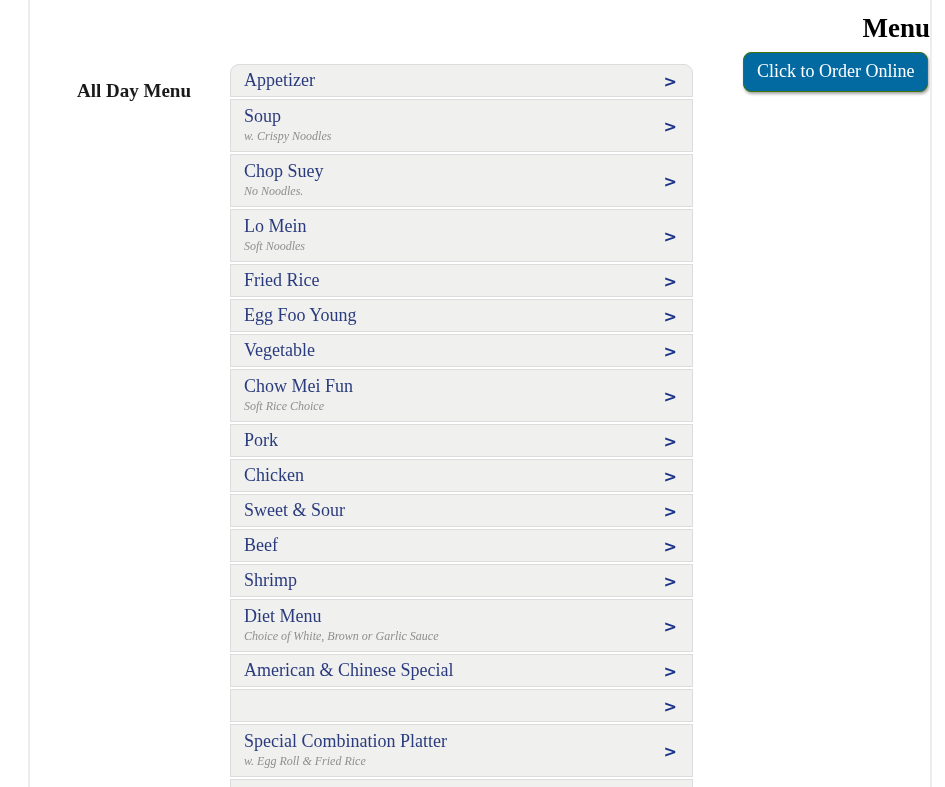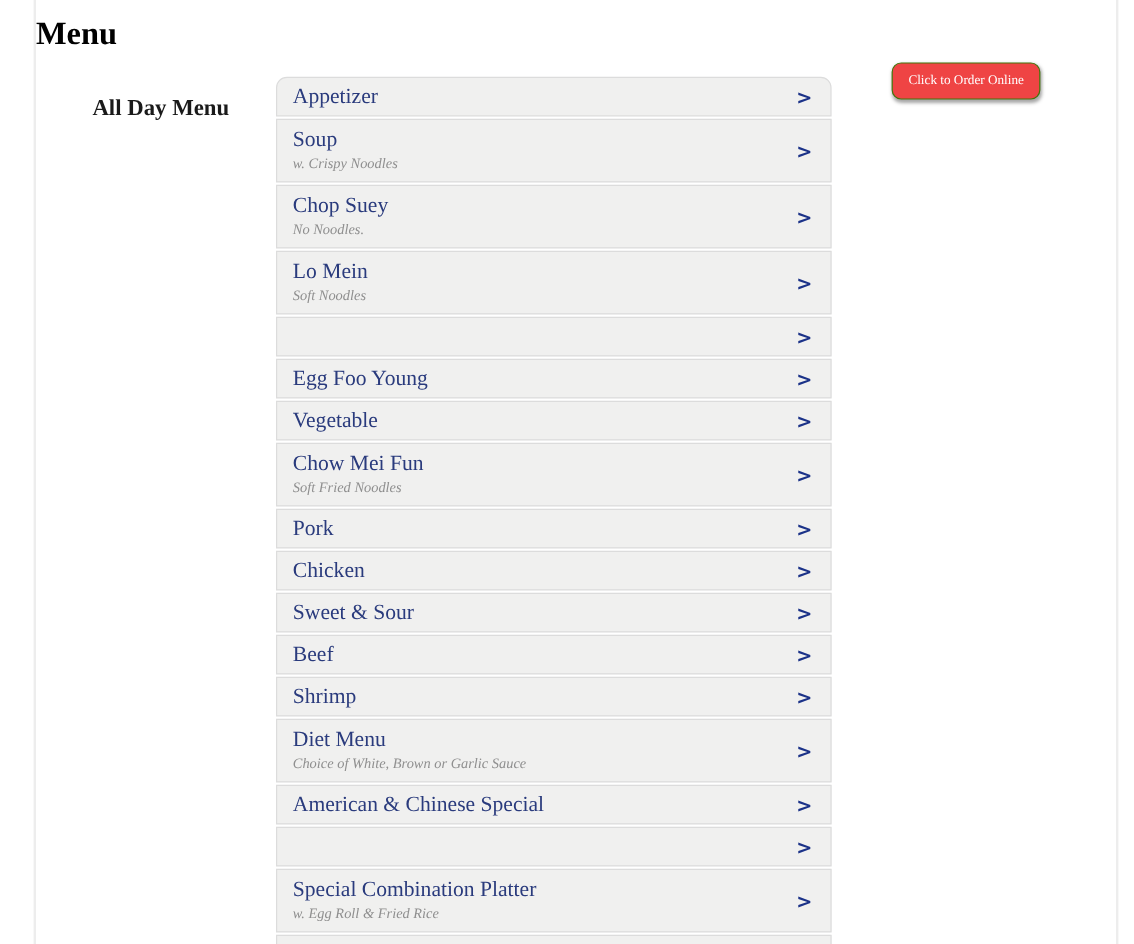--- a/index.html
+++ b/index.html
@@ -9,21 +9,21 @@
     font-family:"Liberation Serif","DejaVu Serif",serif;
   }
   .frame {
     position:absolute; left:28px; top:0; width:904px; height:787px;
     box-sizing:border-box;
     border-left:2px solid #ededed; border-right:2px solid #ededed;
     background:#ffffff; overflow:hidden;
   }
   .page-title {
     position:absolute; top:13px; left:0; right:0; margin:0;
-    text-align:left; font-size:27px; font-weight:700; color:#000;
+    text-align:right; font-size:27px; font-weight:700; color:#000;
   }
   .section-title {
     position:absolute; left:31px; top:64px; margin:16px;
     font-size:19px; font-weight:700; color:#1a1a1a;
   }
   .list {
     position:absolute; left:200px; top:64px; width:463px;
   }
   .row {
     box-sizing:border-box; position:relative;
@@ -44,22 +44,22 @@
     margin-top:4px; white-space:nowrap;
   }
   .chev {
     position:absolute; right:15px; top:50%; transform:translateY(-50%);
     font-family:"DejaVu Sans","Liberation Sans",sans-serif;
     font-weight:bold; font-size:16px; color:#1b3288;
   }
   .order-btn {
     position:absolute; left:713px; top:52px;
     display:inline-block; box-sizing:border-box;
-    padding:8px 13px; background:#ef4444; color:#ffffff;
-    font-size:11px; line-height:1.2; border:1px solid #447409;
+    padding:8px 13px; background:#0369a1; color:#ffffff;
+    font-size:18px; line-height:1.2; border:1px solid #447409;
     border-radius:8px; box-shadow:1px 2px 3px rgba(0,0,0,0.35);
     cursor:pointer; white-space:nowrap;
   }
 </style>
 </head>
 <body>
 
 <div class="frame">
 
   <h1 class="page-title">Menu</h1>
@@ -82,36 +82,37 @@
     <span class="title">Chop Suey</span>
     <span class="sub">No Noodles.</span>
     <span class="chev">&gt;</span>
   </div>
         <div class="row has-sub">
     <span class="title">Lo Mein</span>
     <span class="sub">Soft Noodles</span>
     <span class="chev">&gt;</span>
   </div>
         <div class="row">
+    <span class="title">Fried Rice</span>
 
     <span class="chev">&gt;</span>
   </div>
         <div class="row">
     <span class="title">Egg Foo Young</span>
 
     <span class="chev">&gt;</span>
   </div>
         <div class="row">
     <span class="title">Vegetable</span>
 
     <span class="chev">&gt;</span>
   </div>
         <div class="row has-sub">
     <span class="title">Chow Mei Fun</span>
-    <span class="sub">Soft Fried Noodles</span>
+    <span class="sub">Soft Rice Choice</span>
     <span class="chev">&gt;</span>
   </div>
         <div class="row">
     <span class="title">Pork</span>
 
     <span class="chev">&gt;</span>
   </div>
         <div class="row">
     <span class="title">Chicken</span>
 

